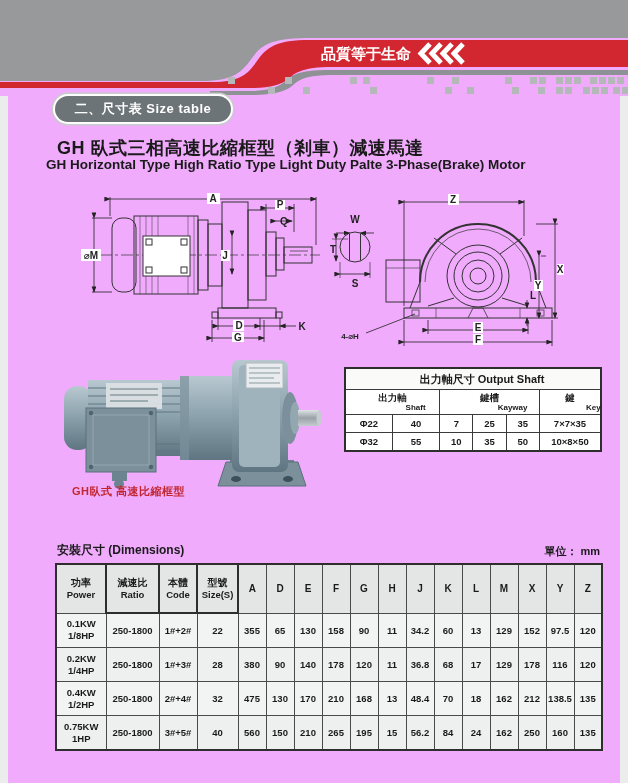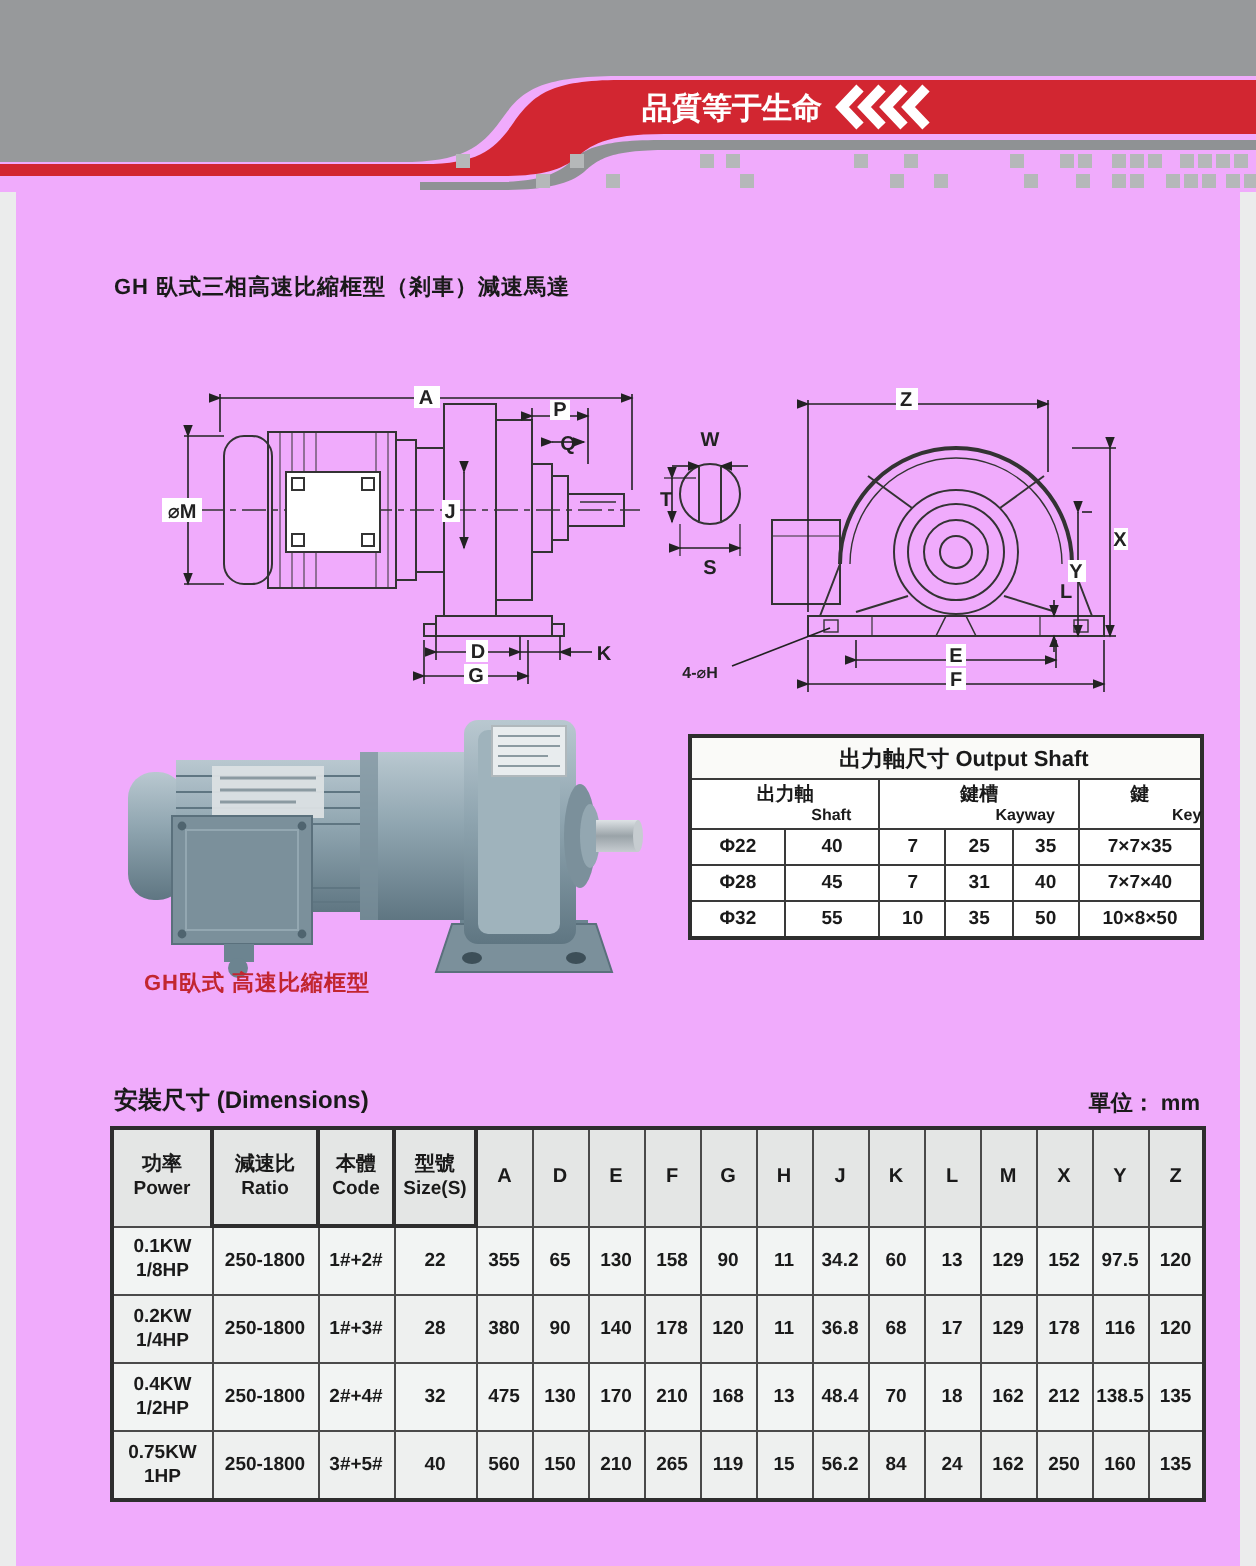--- a/index.html
+++ b/index.html
@@ -9,21 +9,21 @@
   .edge.left{left:0;} .edge.right{right:0;}
 
   
   .banner{position:absolute;left:0;top:0;width:628px;height:100px;}
   .pixel{position:absolute;width:7px;height:7px;background:#b5b8b9;}
 
   .section-pill{position:absolute;left:55px;top:96px;width:176px;height:26px;border-radius:14px;
      background:#6d7478;color:#fff;font-size:13px;font-weight:bold;line-height:26px;text-align:center;
      box-shadow:0 0 0 2px #ffffff,0 0 0 3.5px #c9cbcc;letter-spacing:.5px;}
 
-  .title-zh{position:absolute;left:57px;top:136px;font-size:11px;font-weight:bold;letter-spacing:.5px;}
+  .title-zh{position:absolute;left:57px;top:136px;font-size:18px;font-weight:bold;letter-spacing:.5px;}
   .title-en{position:absolute;left:46px;top:157px;font-size:13.5px;font-weight:bold;}
 
   svg text.dim{font-family:"Liberation Sans","DejaVu Sans",sans-serif;font-size:10px;font-weight:bold;fill:#222;}
   svg text.dim.small{font-size:8px;}
   .drawing{position:absolute;}
 
   .photo{position:absolute;left:60px;top:356px;}
   .photo-caption{position:absolute;left:72px;top:484px;color:#c22630;font-size:11px;font-weight:bold;letter-spacing:.5px;}
 
   
@@ -97,22 +97,24 @@
       <div class="pixel" style="left: 538px; top: 87px;"></div>
       <div class="pixel" style="left: 556px; top: 87px;"></div>
       <div class="pixel" style="left: 565px; top: 87px;"></div>
       <div class="pixel" style="left: 583px; top: 87px;"></div>
       <div class="pixel" style="left: 592px; top: 87px;"></div>
       <div class="pixel" style="left: 601px; top: 87px;"></div>
       <div class="pixel" style="left: 613px; top: 87px;"></div>
       <div class="pixel" style="left: 622px; top: 87px;"></div>
     </div>
 
+  <div class="section-pill">二、尺寸表 Size table</div>
 
   <div class="title-zh">GH 臥式三相高速比縮框型（剎車）減速馬達</div>
+  <div class="title-en">GH Horizontal Type High Ratio Type Light Duty Palte 3-Phase(Brake) Motor</div>
 
   <svg class="drawing" style="left:80px;top:192px" width="245" height="150" viewBox="0 0 245 150">
     <defs>
       <marker id="ar" markerWidth="8" markerHeight="8" refX="7" refY="3" orient="auto">
         <path d="M0,0 L8,3 L0,6 Z" fill="#222"></path>
       </marker>
     </defs>
     <g stroke="#333" fill="none" stroke-width="1">
       <line x1="20" y1="63" x2="240" y2="63" stroke-dasharray="12 3 3 3" stroke-width="0.7"></line>
       <rect x="32" y="26" width="24" height="74" rx="10"></rect>
@@ -341,28 +343,20 @@
           </tr>
       <tr>
             <td>Φ22</td>
             <td>40</td>
             <td>7</td>
             <td>25</td>
             <td>35</td>
             <td>7×7×35</td>
           </tr>
           <tr>
-            <td>Φ28</td>
-            <td>45</td>
-            <td>7</td>
-            <td>31</td>
-            <td>40</td>
-            <td>7×7×40</td>
-          </tr>
-          <tr>
             <td>Φ32</td>
             <td>55</td>
             <td>10</td>
             <td>35</td>
             <td>50</td>
             <td>10×8×50</td>
           </tr>
         </tbody>
     </table>
   </div>
@@ -521,21 +515,21 @@
               <div class="l2">0.75KW</div>
               <div class="l2">1HP</div>
             </td>
             <td>250-1800</td>
             <td>3#+5#</td>
             <td>40</td>
             <td>560</td>
             <td>150</td>
             <td>210</td>
             <td>265</td>
-            <td>119</td>
+            <td>195</td>
             <td>15</td>
             <td>56.2</td>
             <td>84</td>
             <td>24</td>
             <td>162</td>
             <td>250</td>
             <td>160</td>
             <td>135</td>
           </tr>
         </tbody>

